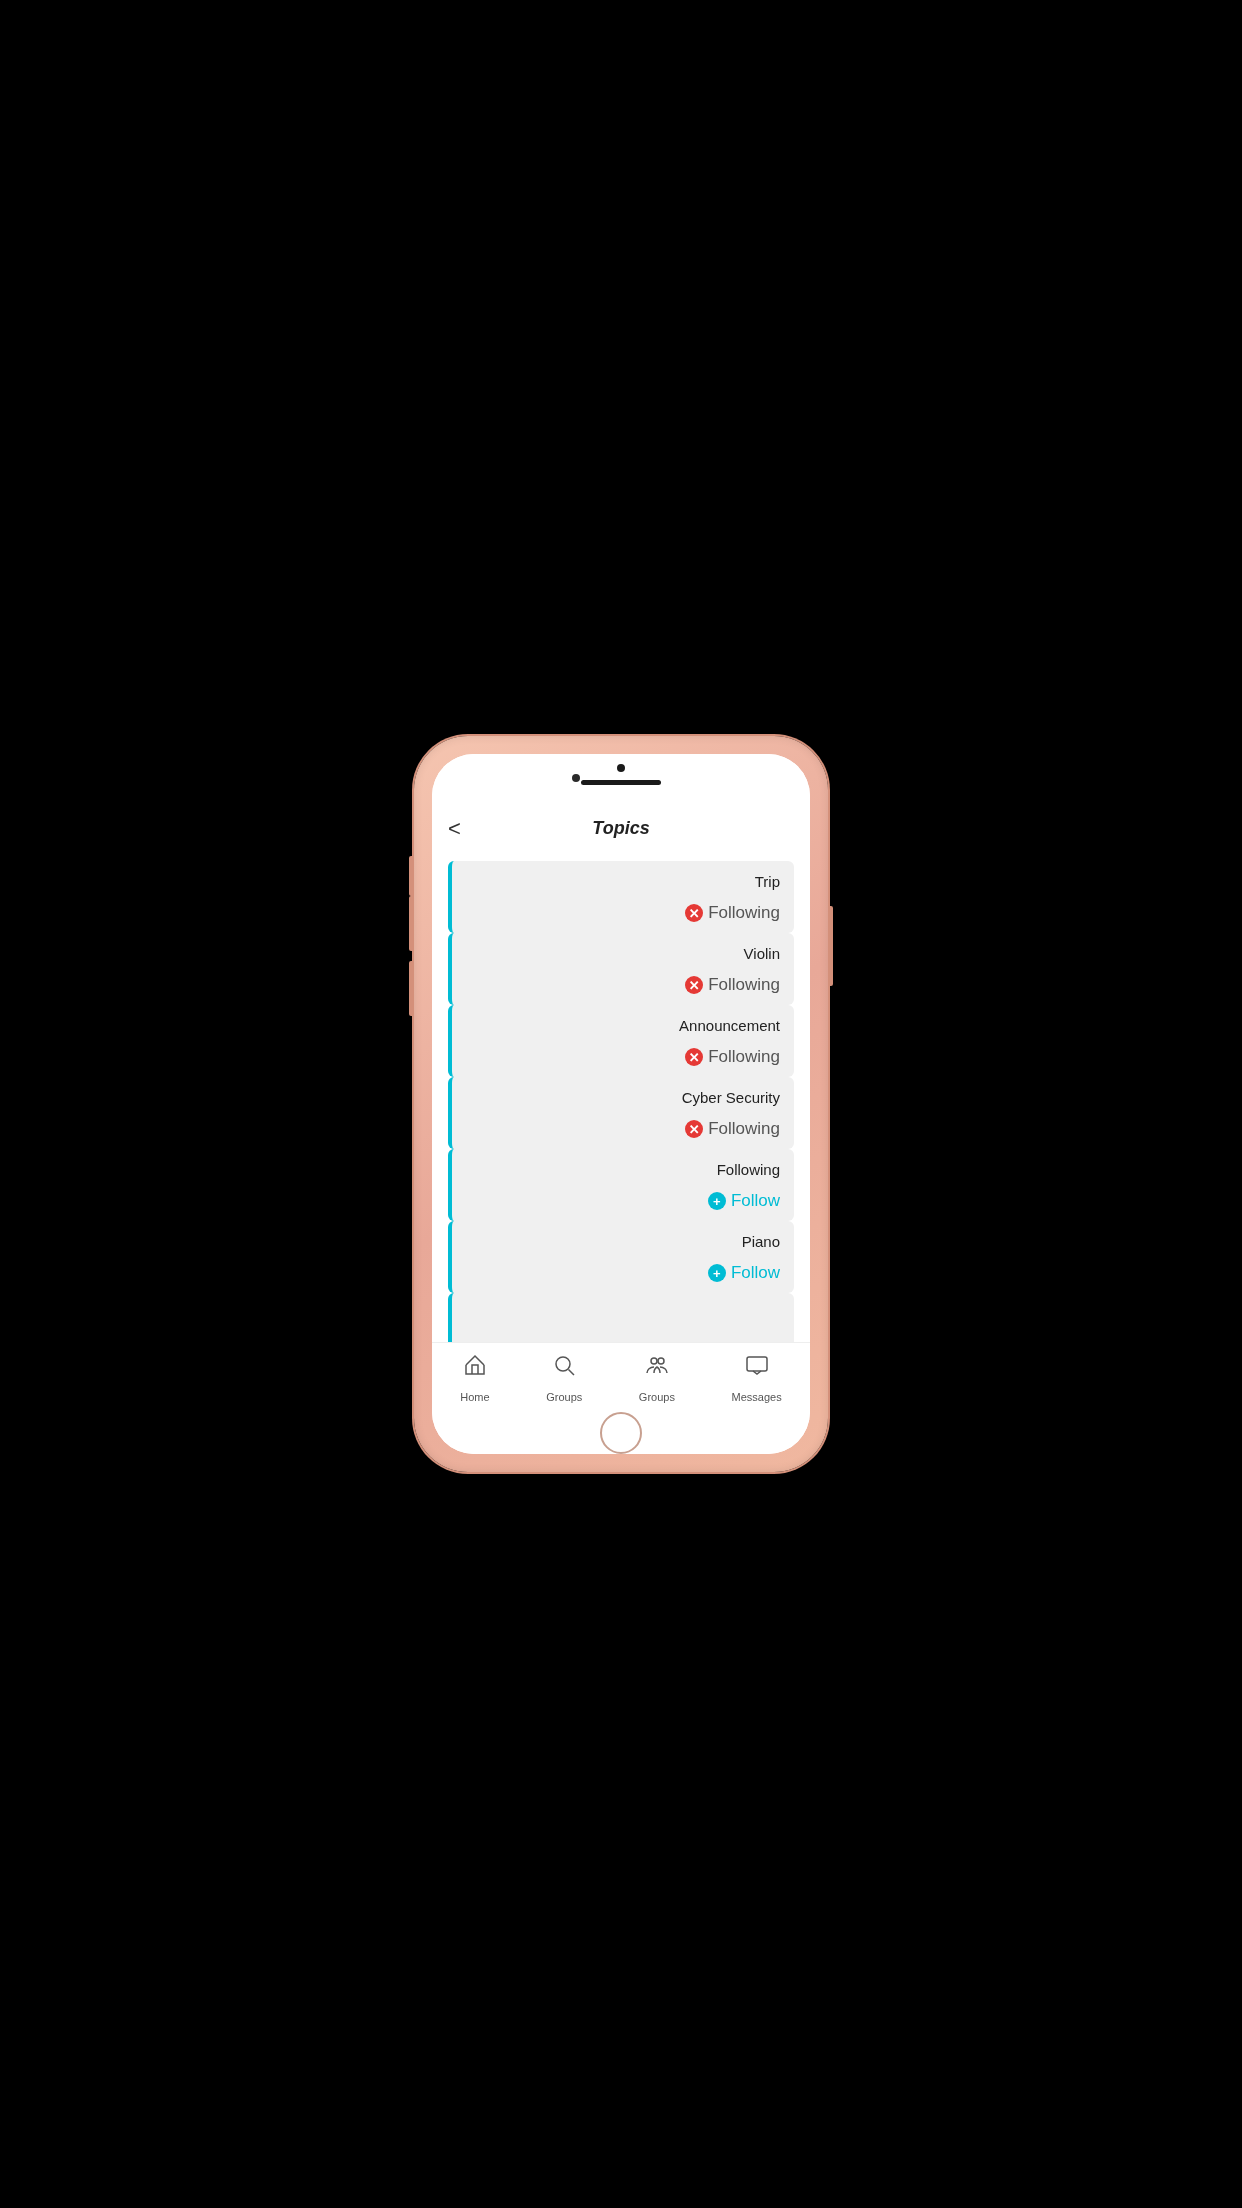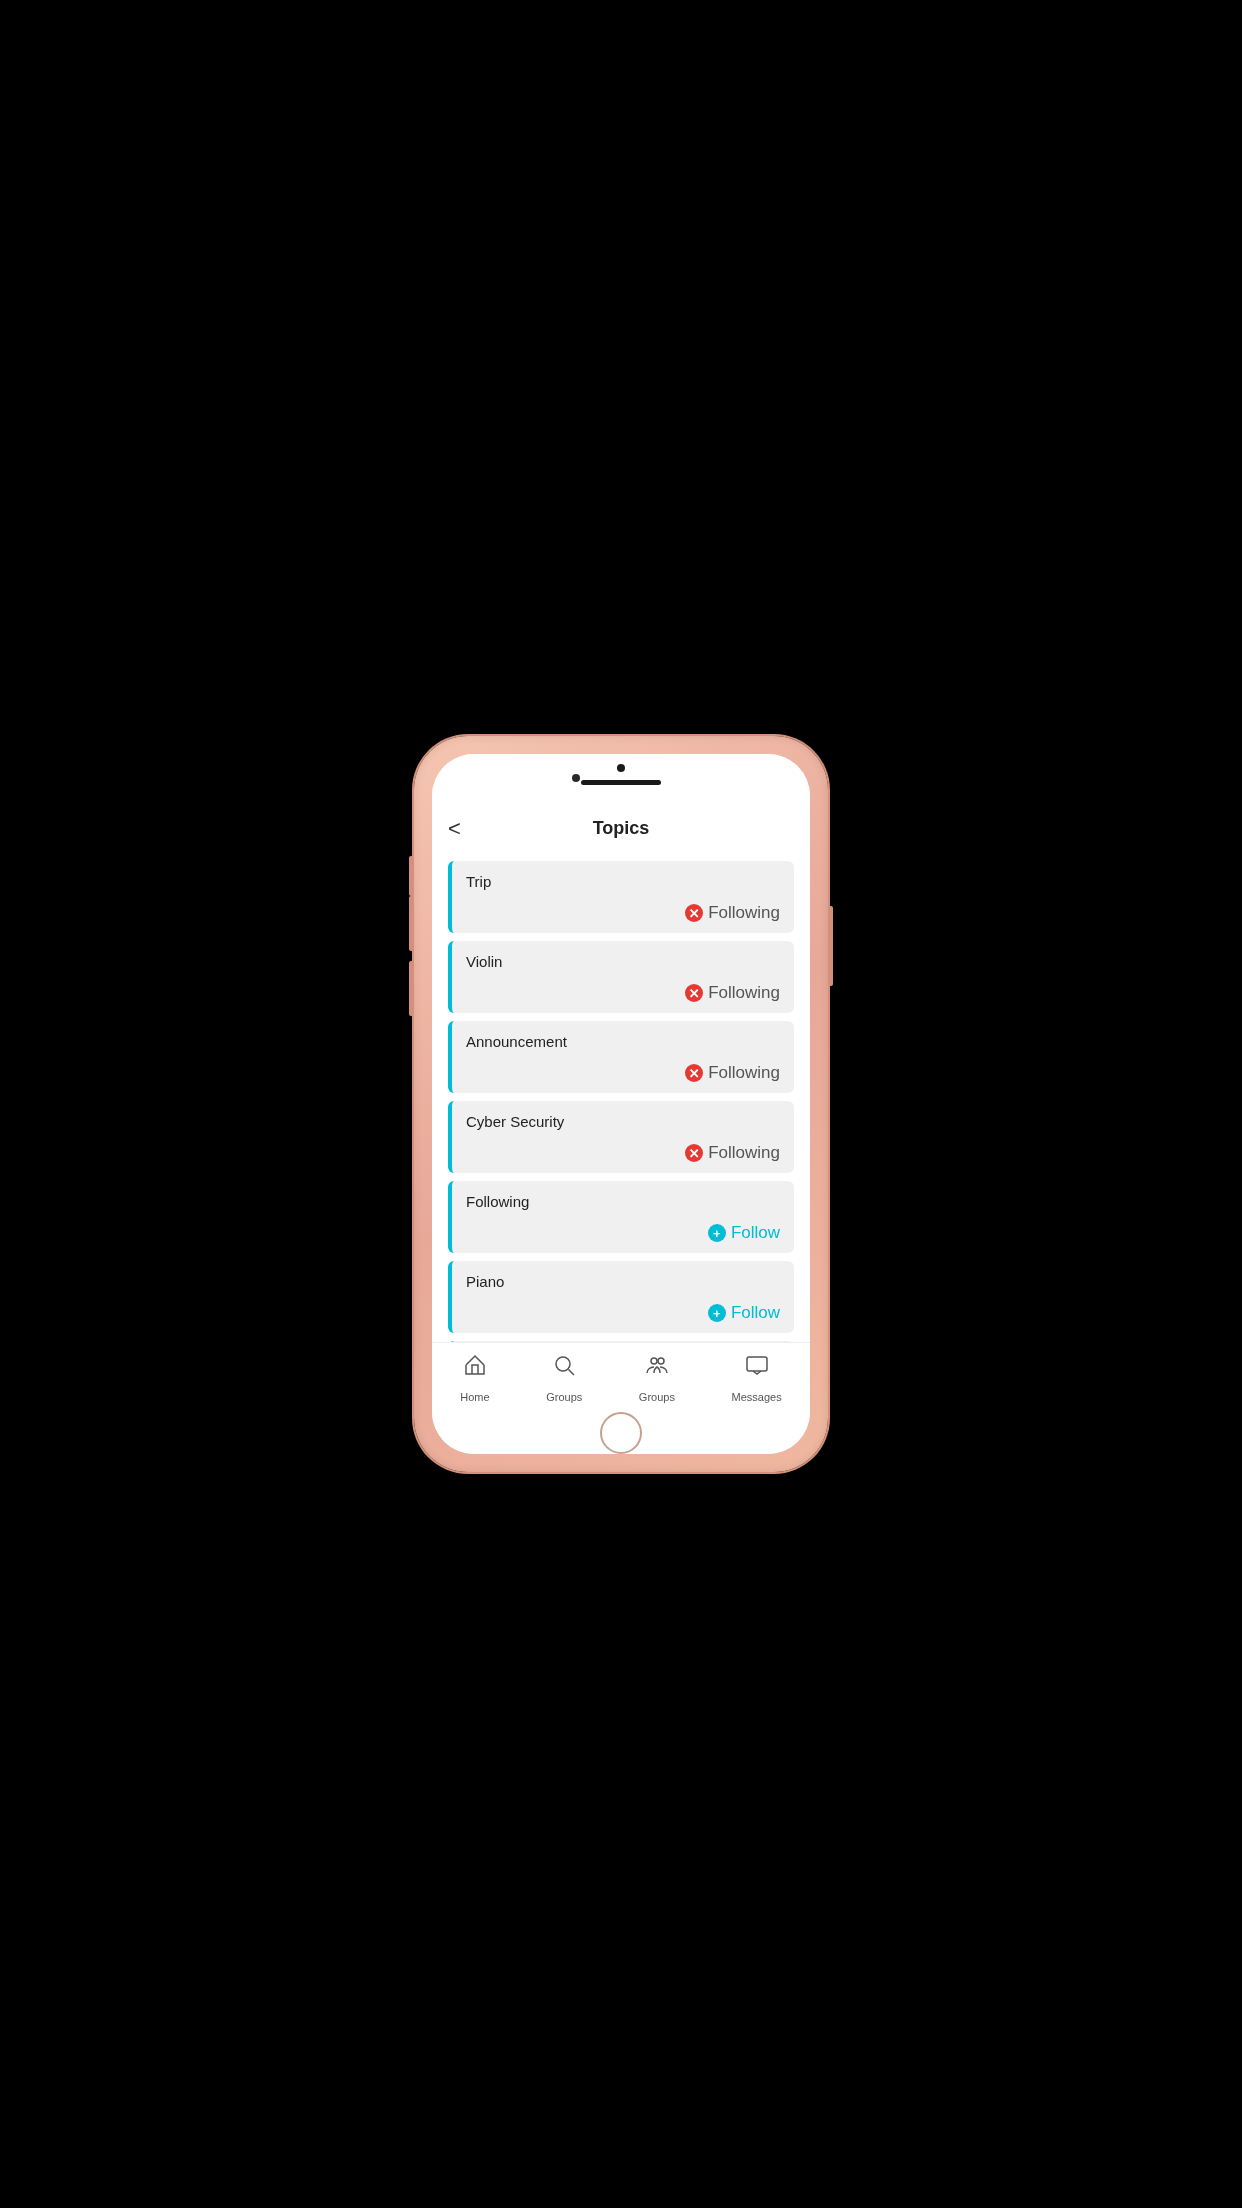--- a/index.html
+++ b/index.html
@@ -140,30 +140,32 @@
       left: 16px;
       font-size: 22px;
       color: #333;
       cursor: pointer;
       font-weight: 300;
     }
     .header-title {
       font-size: 18px;
       font-weight: 600;
       color: #222;
+      font-style: italic;
     }
 
     
     .topic-list {
       flex: 1;
       overflow-y: auto;
       padding: 8px 16px;
       display: flex;
       flex-direction: column;
-      gap: 8px;
+      gap: 0;
+      text-align: right;
     }
     .topic-list::-webkit-scrollbar { display: none; }
 
     .topic-item {
       background: #f0f0f0;
       border-radius: 6px;
       padding: 12px 14px 10px 14px;
       display: flex;
       flex-direction: column;
       border-left: 4px solid #00bcd4;

